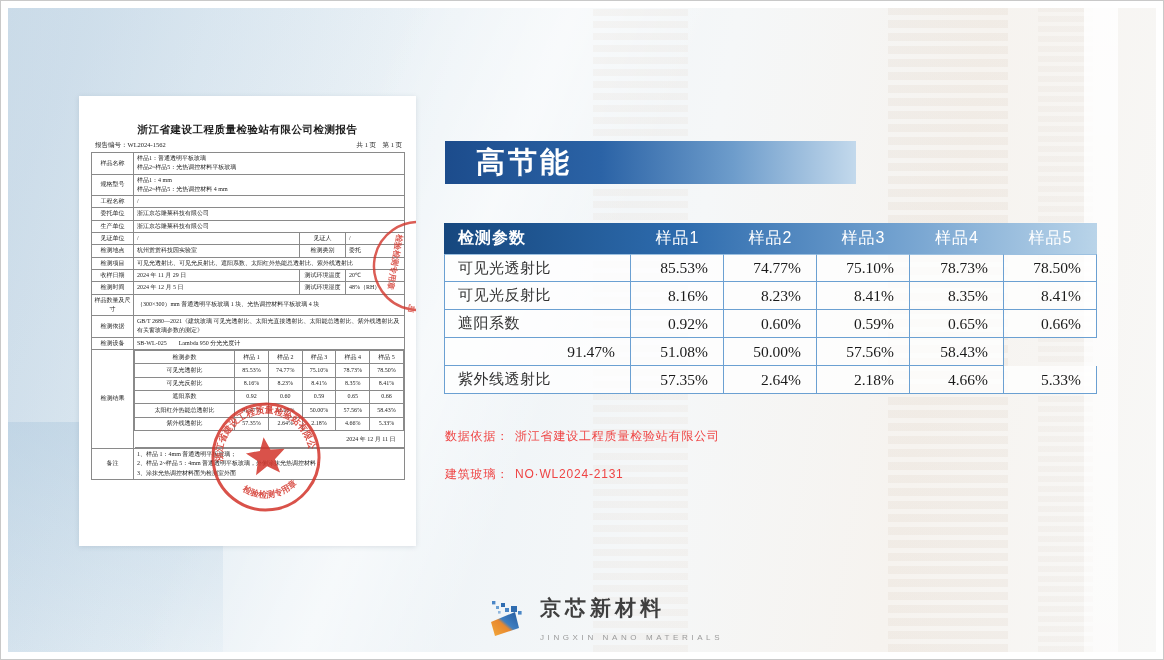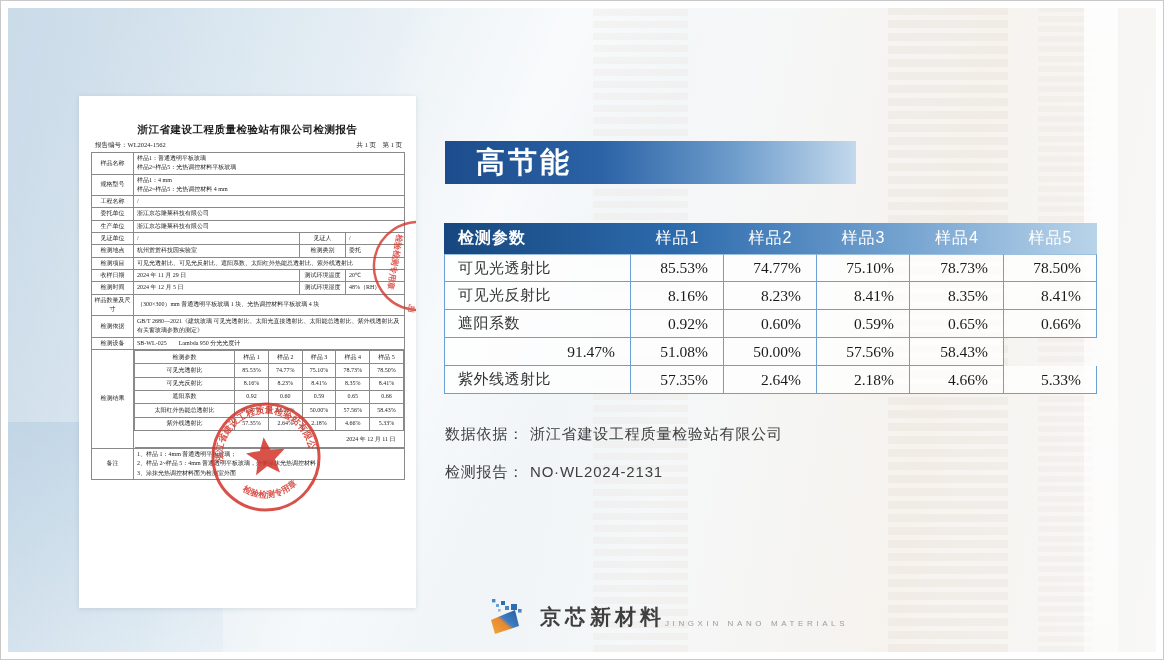--- a/index.html
+++ b/index.html
@@ -22,21 +22,21 @@
   .tower.t2 { left:880px; width:120px;
     background:repeating-linear-gradient(0deg, rgba(205,185,166,0.24) 0 8px, rgba(255,255,255,0.05) 8px 13px); }
   .tower.t3 { left:1030px; width:55px;
     background:repeating-linear-gradient(0deg, rgba(200,182,168,0.16) 0 6px, rgba(255,255,255,0.04) 6px 10px); }
   .pillar { position:absolute; left:1076px; top:0; width:34px; height:100%;
     background:linear-gradient(180deg, rgba(255,255,255,0.85), rgba(255,255,255,0.55)); }
   .glass-low { position:absolute; left:0; bottom:0; width:215px; height:230px;
     background:linear-gradient(180deg, rgba(167,196,219,0.38), rgba(198,219,235,0.12)); }
 
   
-  .paper { position:absolute; left:78px; top:95px; width:337px; height:512px; background:#ffffff;
+  .paper { position:absolute; left:78px; top:95px; width:337px; height:450px; background:#ffffff;
     box-shadow:0 1px 5px rgba(60,80,100,0.15); overflow:hidden; font-family:"Liberation Serif", serif; color:#1d1d1d; }
   .doc-title { margin-top:27px; text-align:center; font-size:10.5px; font-weight:bold; letter-spacing:0.5px; }
   .doc-no-line { display:flex; justify-content:space-between; margin:4px 14px 2px 16px; font-size:6.5px; }
   table.doc { border-collapse:collapse; margin:1px 12px 0 12px; width:313px; table-layout:fixed; }
   table.doc td { border:1px solid #8a8a8a; font-size:6px; line-height:1.55; padding:1px 3px; vertical-align:middle; }
   table.doc td.lbl { text-align:center; padding:1px 1px; }
   table.doc td.no-pad { padding:0; }
   table.inner { border-collapse:collapse; width:100%; table-layout:fixed; }
   table.inner td { border:1px solid #8a8a8a; font-size:6px; text-align:center; padding:1.5px 1px; }
   table.inner tr td:first-child { }
@@ -61,26 +61,26 @@
   .bt-hdr .h0 { font-weight:bold; font-size:16px; padding-left:14px; letter-spacing:1px; }
   .bt-hdr .h { font-size:16px; text-align:center; letter-spacing:1px; }
   .bt-row { display:grid; grid-template-columns:187px 93px 93px 93px 94px 93px; height:28px; }
   .bt-row > div { background:rgba(255,255,255,0.78); border-right:1px solid #6ba0d2; border-bottom:1px solid #6ba0d2; display:flex; align-items:center; }
   .bt-row > div:first-child { border-left:1px solid #6ba0d2; }
   .bt-row.first > div { border-top:1px solid #9cc0e0; }
   .bt-param { font-size:15px; color:#333; padding-left:13px; letter-spacing:0.5px; }
   .bt-val { font-family:"Liberation Serif", serif; font-size:15.5px; color:#1a1a1a; justify-content:flex-end; padding-right:15px; }
 
   .notes { position:absolute; left:444px; top:424px; }
-  .note-line { font-size:15px; color:#404040; letter-spacing:0.8px; height:22px; margin-bottom:16px; display:flex; }
+  .note-line { font-size:12px; color:#ef4444; letter-spacing:0.8px; height:22px; margin-bottom:16px; display:flex;align-items:center; }
   .note-label { margin-right:6px; }
 
   
   .logo { position:absolute; left:484px; top:595px; display:flex; align-items:center; gap:9px; }
-  .logo-text { display:flex; flex-direction:row; }
+  .logo-text { display:flex; flex-direction:column; }
   .logo-name { font-size:21px; font-weight:bold; color:#3f3f3f; letter-spacing:4px; line-height:1.1; }
   .logo-sub { font-size:8px; color:#9b9b9b; letter-spacing:3.6px; margin-top:14px; }
 </style>
 </head>
 <body>
 
 <div class="frame">
   <div class="bg">
     <div class="bg-streak"></div>
     <div class="tower t1"></div>
@@ -325,21 +325,21 @@
       <div class="bt-val">5.33%</div>
     </div>
   </div>
 
   <div class="notes">
     <div class="note-line">
       <span class="note-label">数据依据：</span>
       <span>浙江省建设工程质量检验站有限公司</span>
     </div>
     <div class="note-line">
-      <span class="note-label">检测报告：</span>
+      <span class="note-label">建筑玻璃：</span>
       <span>NO·WL2024-2131</span>
     </div>
   </div>
 
   <div class="logo">
     <svg width="46" height="42" viewBox="0 0 46 42">
       <defs>
         <linearGradient id="lg1" x1="0" y1="1" x2="1" y2="0">
           <stop offset="0" stop-color="#f2a93b"></stop>
             <stop offset="0.45" stop-color="#e8882f"></stop>

